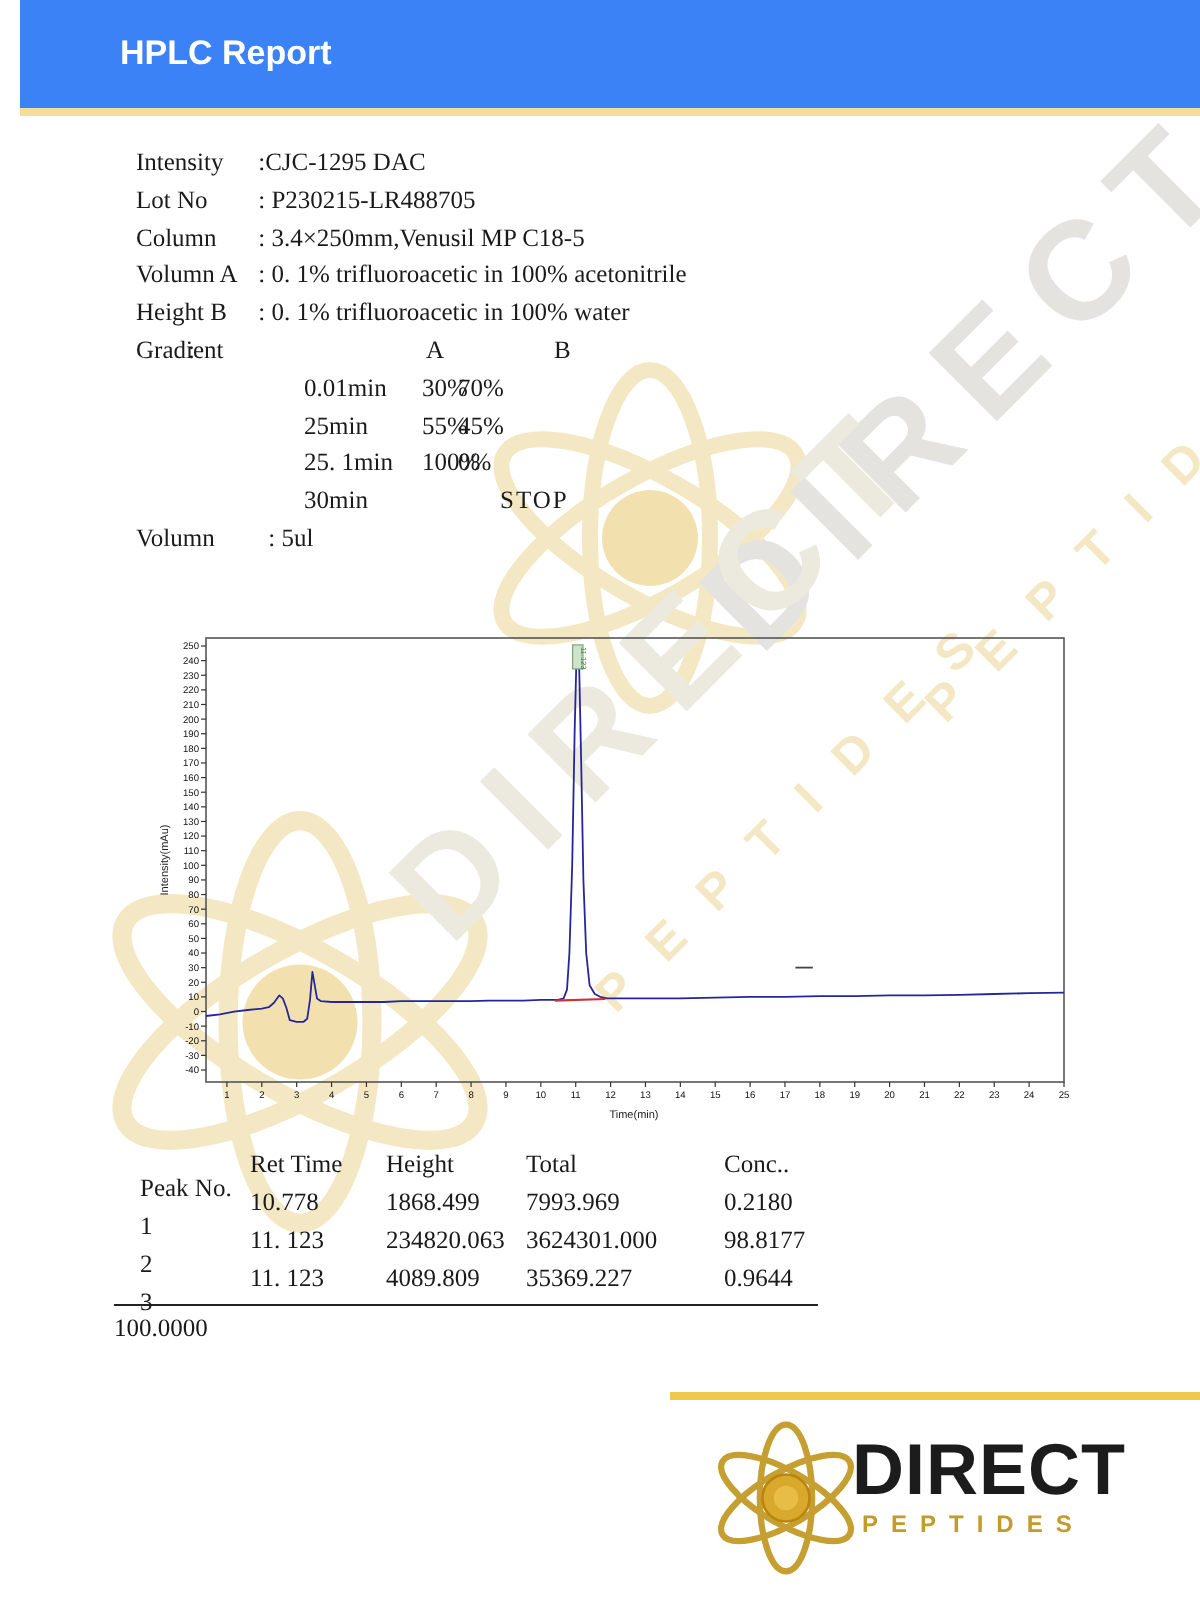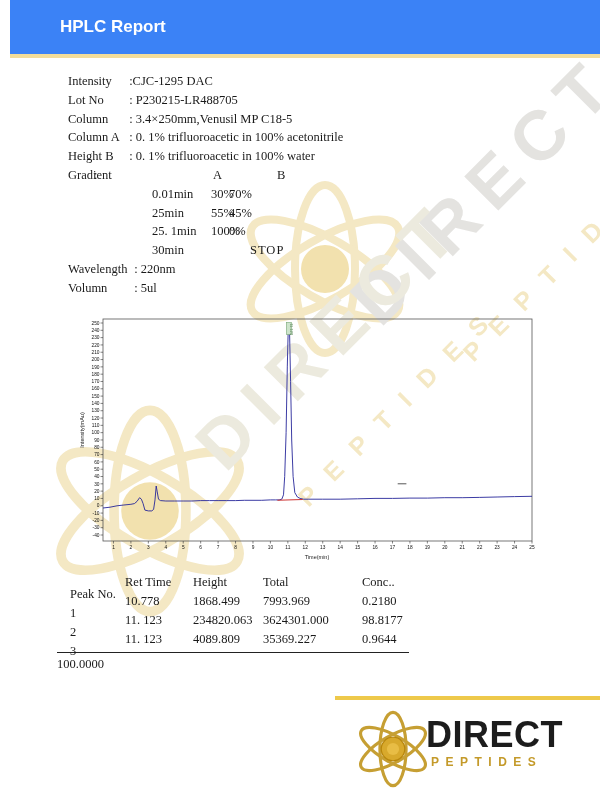--- a/index.html
+++ b/index.html
@@ -90,21 +90,21 @@
       </div>
       <div class="irow">
         <span class="ilabel">Lot No</span>
         <span>: P230215-LR488705</span>
       </div>
       <div class="irow">
         <span class="ilabel">Column</span>
         <span>: 3.4×250mm,Venusil MP C18-5</span>
       </div>
       <div class="irow">
-        <span class="ilabel">Column A</span>
+        <span class="ilabel">Volumn A</span>
         <span>: 0. 1% trifluoroacetic in 100% acetonitrile</span>
       </div>
       <div class="irow">
         <span class="ilabel">Height B</span>
         <span>: 0. 1% trifluoroacetic in 100% water</span>
       </div>
 
       <div class="irow">
         <span>Gradient</span>
         <span class="g-abs g-colon">:</span>
@@ -124,24 +124,20 @@
       <div class="irow">
         <span class="g-abs g-time">25. 1min</span>
         <span class="g-abs g-a">100%</span>
         <span class="g-abs g-b">0%</span>
       </div>
       <div class="irow">
         <span class="g-abs g-time">30min</span>
         <span class="g-abs g-stop">STOP</span>
       </div>
 
-      <div class="irow">
-        <span class="ilabel" style="min-width:63px;">Wavelength</span>
-        <span>: 220nm</span>
-      </div>
       <div class="irow">
         <span class="ilabel" style="min-width:63px;">Volumn</span>
         <span>: 5ul</span>
       </div>
     </div>
 
     <svg id="chromatogram-svg" class="chart-svg" width="475" height="252" viewBox="0 0 475 252">
       <rect id="plot-border" x="28" y="6" width="429" height="222" fill="none" stroke="#555" stroke-width="0.8"></rect>
       <text x="9" y="117" font-size="5.5" fill="#222" text-anchor="middle" font-family="Liberation Sans, sans-serif" transform="rotate(-90 9 117)">Intensity(mAu)</text>
       <text x="242" y="246" font-size="5.5" fill="#222" text-anchor="middle" font-family="Liberation Sans, sans-serif">Time(min)</text>

